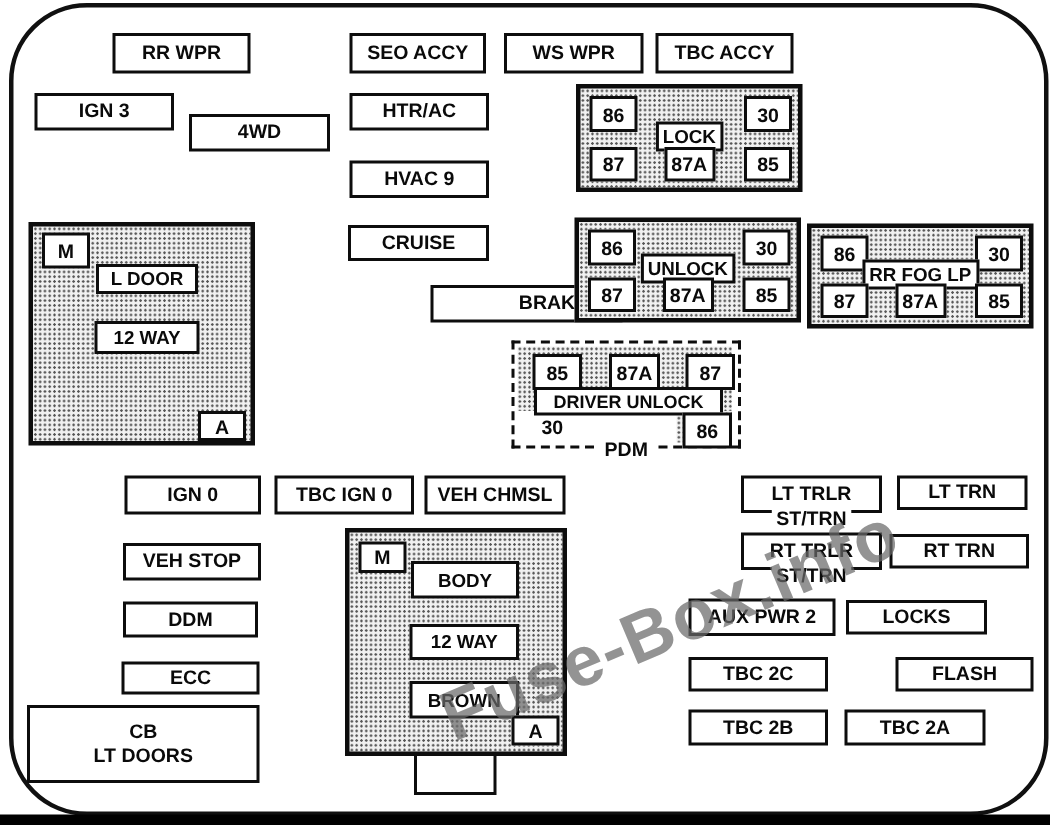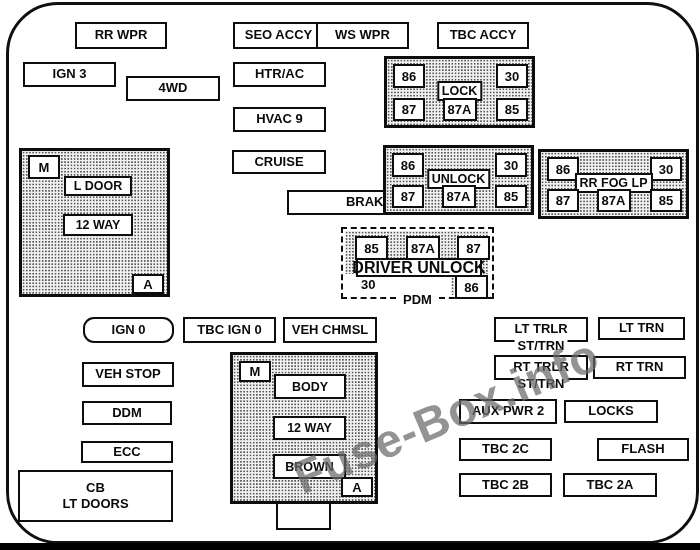--- a/index.html
+++ b/index.html
@@ -56,21 +56,21 @@
 </head>
 <body>
 
 <div id="stage">
 
   <div class="frame"></div>
   <div class="botbar"></div>
 
   <div class="box" style="left:233px;top:22px;width:87px;height:23px;">SEO ACCY</div>
   <div class="box" style="left:75px;top:22px;width:88px;height:23px;">RR WPR</div>
-  <div class="box" style="left:316px;top:22px;width:89px;height:23px;">WS WPR</div>
+  <div class="box" style="left:336px;top:22px;width:89px;height:23px;">WS WPR</div>
   <div class="box" style="left:437px;top:22px;width:88px;height:23px;">TBC ACCY</div>
 
   <div class="box" style="left:23px;top:62px;width:89px;height:21px;">IGN 3</div>
   <div class="box" style="left:126px;top:76px;width:90px;height:21px;">4WD</div>
   <div class="box" style="left:233px;top:62px;width:89px;height:21px;">HTR/AC</div>
   <div class="box" style="left:233px;top:107px;width:89px;height:21px;">HVAC 9</div>
   <div class="box" style="left:232px;top:150px;width:90px;height:20px;">CRUISE</div>
   <div class="box" style="left:287px;top:190px;width:88px;height:21px;padding-left:36px;">BRAKE</div>
 
   <div class="relay stip" style="left:384px;top:56px;width:145px;height:66px;">
@@ -99,34 +99,34 @@
     <div class="term ctr" style="bottom:4px;width:30px;height:19px;">87A</div>
     <div class="term" style="left:109px;bottom:4px;width:28px;height:19px;">85</div>
   </div>
 
   <div class="pdm" style="left:341px;top:227px;width:149px;height:68px;">
     <div class="stip" style="position:absolute;left:2px;top:2px;width:143px;height:43px;"></div>
     <div class="stip" style="position:absolute;left:108px;top:45px;width:37px;height:21px;"></div>
     <div class="term" style="left:12px;top:7px;width:29px;height:20px;">85</div>
     <div class="term" style="left:63px;top:7px;width:30px;height:20px;">87A</div>
     <div class="term" style="left:114px;top:7px;width:29px;height:20px;">87</div>
-    <div class="bar" style="left:13px;top:29px;width:116px;height:15px;font-size:16px;">DRIVER UNLOCK</div>
+    <div class="bar" style="left:13px;top:29px;width:116px;height:15px;font-size:12px;">DRIVER UNLOCK</div>
     <div class="plain" style="left:18px;top:48px;">30</div>
     <div class="term" style="left:112px;top:46px;width:29px;height:20px;">86</div>
     <div class="pdm-label">PDM</div>
   </div>
 
   <div class="blk stip" style="left:19px;top:148px;width:145px;height:143px;">
     <div class="term" style="left:6px;top:4px;width:28px;height:20px;">M</div>
     <div class="bar" style="left:42px;top:25px;width:58px;height:16px;">L DOOR</div>
     <div class="bar" style="left:41px;top:63px;width:60px;height:18px;">12 WAY</div>
     <div class="term" style="left:110px;top:123px;width:28px;height:16px;">A</div>
   </div>
 
-  <div class="box" style="left:83px;top:317px;width:87px;height:22px;border-radius:11px;">IGN 0</div>
+  <div class="box" style="left:83px;top:317px;width:87px;height:22px;">IGN 0</div>
   <div class="box" style="left:183px;top:317px;width:89px;height:22px;">TBC IGN 0</div>
   <div class="box" style="left:283px;top:317px;width:90px;height:22px;">VEH CHMSL</div>
   <div class="box" style="left:82px;top:362px;width:88px;height:21px;">VEH STOP</div>
   <div class="box" style="left:82px;top:401px;width:86px;height:20px;">DDM</div>
   <div class="box" style="left:81px;top:441px;width:88px;height:18px;">ECC</div>
   <div class="box two" style="left:18px;top:470px;width:151px;height:48px;">
     <span>CB</span>
     <span>LT DOORS</span>
   </div>
 

